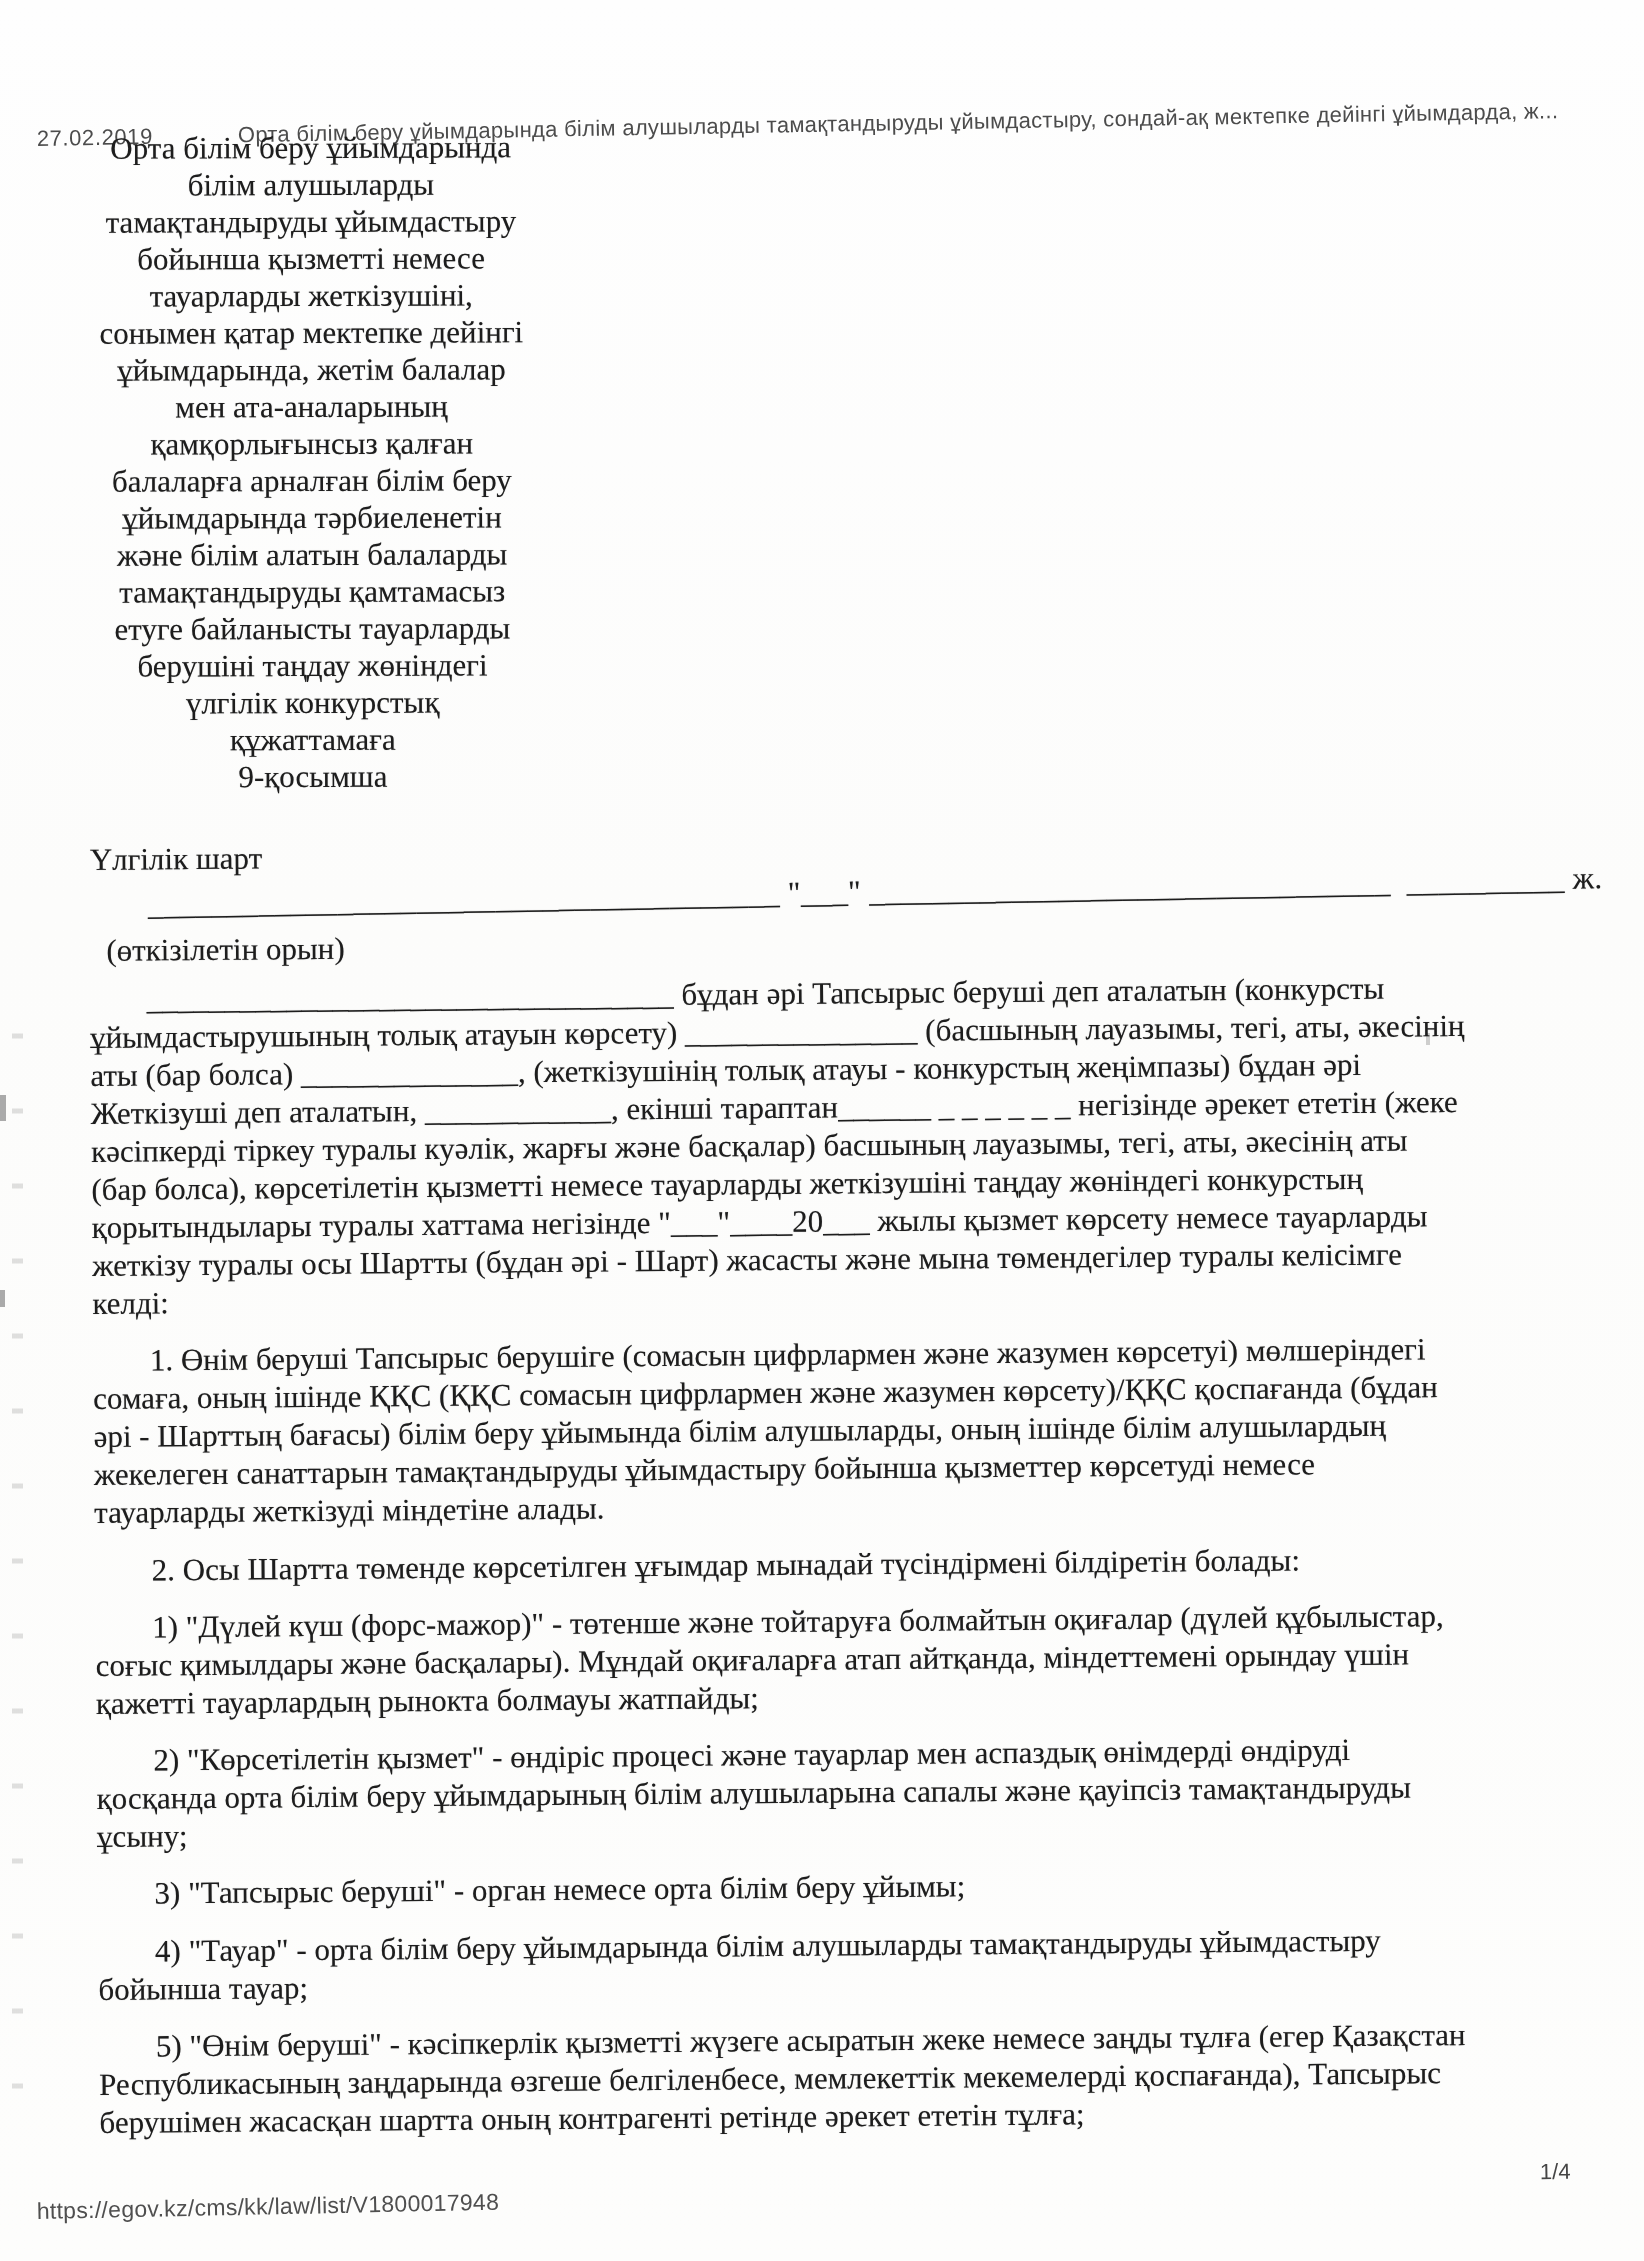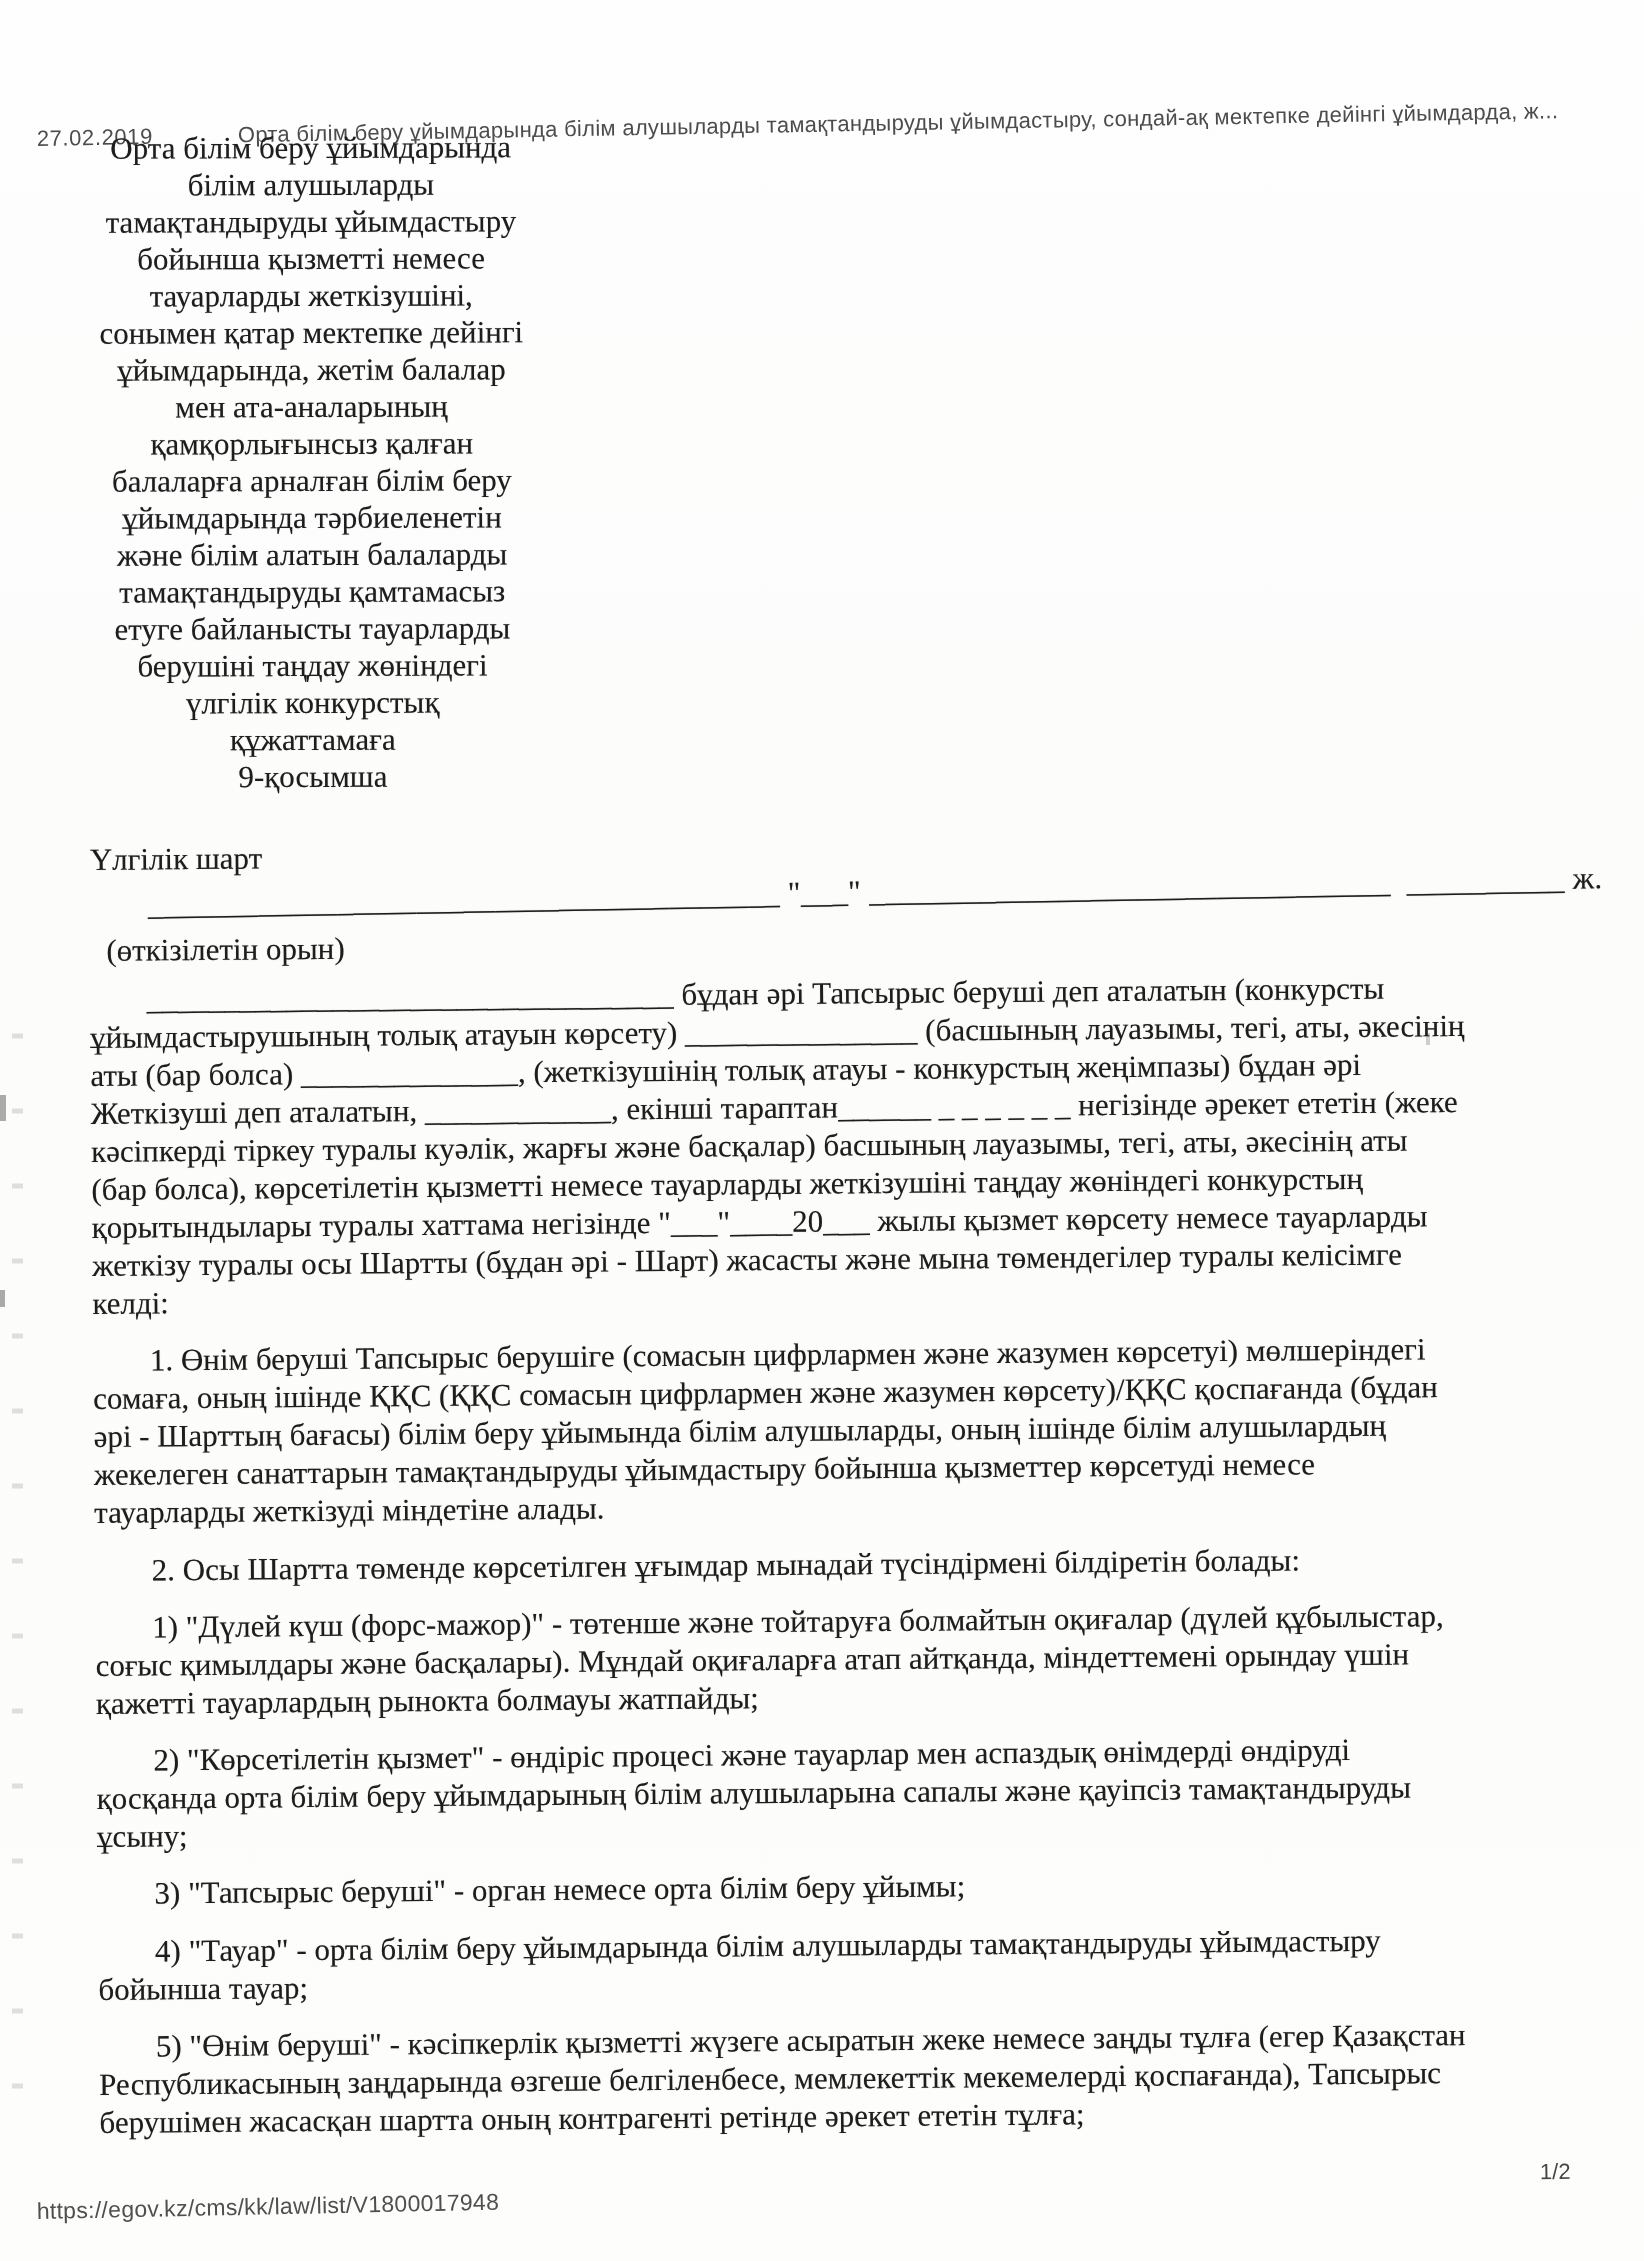--- a/index.html
+++ b/index.html
@@ -151,17 +151,17 @@
           <div class="line">бойынша тауар;</div>
         </div>
         <div class="para">
           <div class="line first">5) "Өнім беруші" - кәсіпкерлік қызметті жүзеге асыратын жеке немесе заңды тұлға (егер Қазақстан</div>
           <div class="line">Республикасының заңдарында өзгеше белгіленбесе, мемлекеттік мекемелерді қоспағанда), Тапсырыс</div>
           <div class="line">берушімен жасасқан шартта оның контрагенті ретінде әрекет ететін тұлға;</div>
         </div>
       </div>
   </div>
 
-  <div class="footer-page">1/2</div>
+  <div class="footer-page">1/4</div>
   <div class="footer-url">https://egov.kz/cms/kk/law/list/V1800017948</div>
 
 </div>
 
 
 </body></html>

